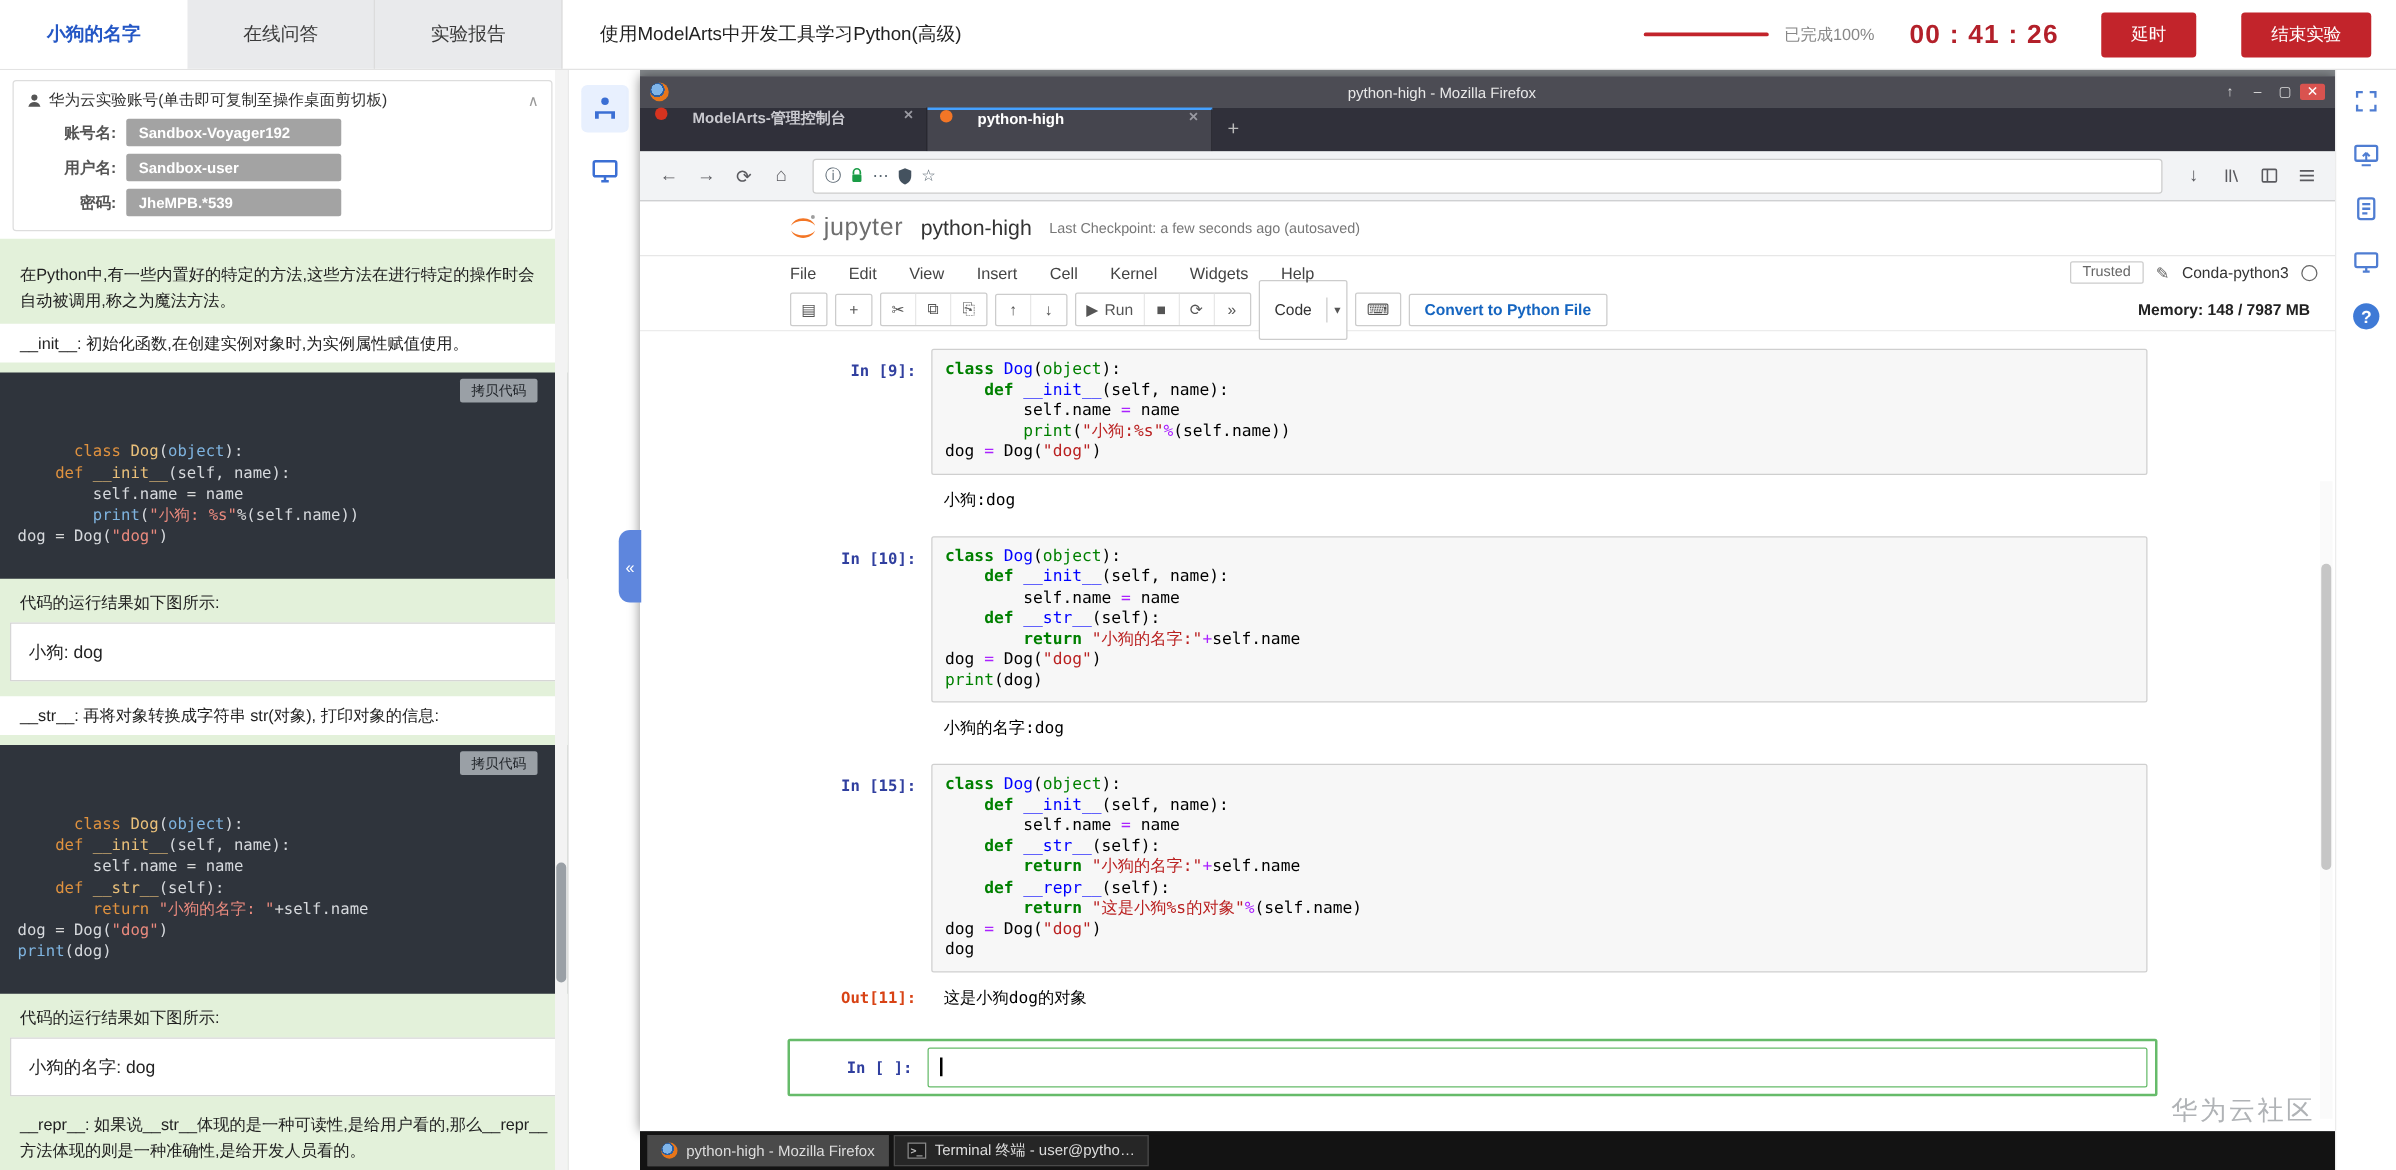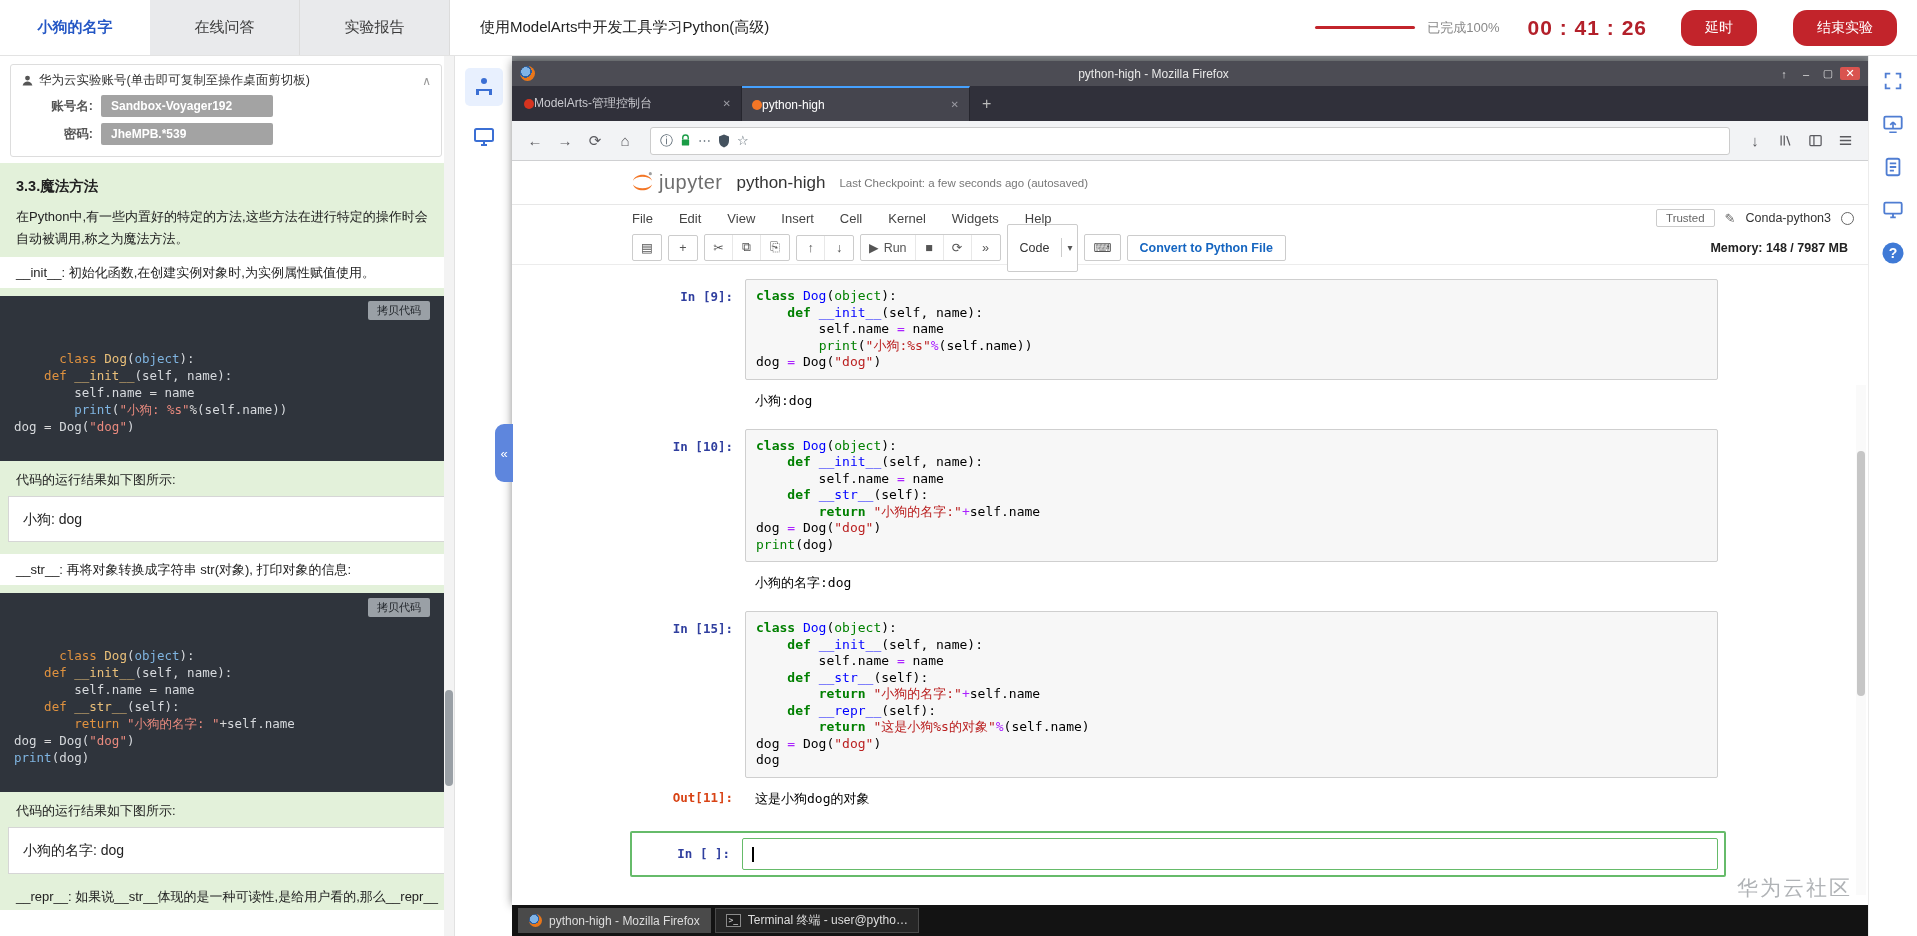--- a/index.html
+++ b/index.html
@@ -10,21 +10,21 @@
     border-bottom:1px solid #e3e3e3;display:flex;align-items:center;z-index:50;}
   .toptabs{display:flex;height:100%;flex:none;}
   .toptab{width:150px;height:100%;display:flex;align-items:center;justify-content:center;
     font-size:15px;color:#3a3a3a;background:#e9eaec;border-right:1px solid #dcdcdc;cursor:pointer;}
   .toptab.active{background:#fff;color:#2457c5;font-weight:bold;border-right:none;}
   .toptitle{margin-left:30px;font-size:15px;color:#222;}
   .topright{margin-left:auto;display:flex;align-items:center;padding-right:20px;}
   .progress-line{width:100px;height:3px;background:#c2242b;border-radius:2px;margin-right:12px;}
   .progress-label{font-size:13px;color:#888;margin-right:28px;}
   .timer{font-size:21px;font-weight:bold;color:#b3202a;letter-spacing:1px;margin-right:34px;}
-  .redbtn{background:#c2242b;color:#fff;font-size:14px;padding:9px 24px;border-radius:14px;
+  .redbtn{background:#c2242b;color:#fff;font-size:14px;padding:9px 24px;border-radius:3px;
     border:none;cursor:pointer;}
   .redbtn + .redbtn{margin-left:36px;}
   
   .manual{position:absolute;left:0;top:56px;width:455px;bottom:0;background:#fff;
     border-right:1px solid #e2e2e2;overflow:hidden;}
   .acct{margin:8px 12px 6px 10px;border:1px solid #ddd;border-radius:3px;padding:7px 10px 5px;background:#fff;}
   .acct-hd{display:flex;align-items:center;font-size:12.5px;color:#333;}
   .acct-hd .chev{margin-left:auto;color:#999;font-size:12px;cursor:pointer;}
   .acct-row{display:flex;align-items:center;margin:6px 0;font-weight:bold;}
   .acct-lb{width:72px;text-align:right;font-size:12.5px;color:#555;margin-right:8px;flex:none;}
@@ -60,22 +60,22 @@
   .ffwin{position:absolute;left:0;right:0;top:5px;bottom:31px;display:flex;flex-direction:column;
     box-shadow:0 0 9px rgba(0,0,0,.45);}
   .ff-title{height:25px;background:#4c4c54;color:#e8e8e8;display:flex;align-items:center;
     font-size:12px;flex:none;padding:0 8px;}
   .ffball{width:15px;height:15px;border-radius:50%;flex:none;
     background:radial-gradient(circle at 38% 38%,#7fb4e8 0 34%,#2e5f9e 35% 45%,#e8761a 46% 100%);}
   .ff-title .tt{flex:1;text-align:center;}
   .wbtn{width:20px;text-align:center;color:#ddd;font-size:11px;cursor:pointer;margin-left:2px;}
   .wbtn.close{background:#d9534f;border-radius:2px;color:#fff;}
   .ff-tabs{height:35px;background:#30303a;display:flex;align-items:stretch;flex:none;padding-left:2px;}
-  .fftab{width:228px;display:flex;align-items:center;gap:0;padding:0 10px;font-size:12px;
-    color:#c9c9cf;cursor:pointer;border-right:1px solid #26262e;}
+  .fftab{width:228px;display:flex;align-items:flex-start;gap:20px;padding:0 10px;font-size:12px;
+    color:#c9c9cf;cursor:pointer;border-right:1px solid #26262e;font-weight:bold;}
   .fftab.active{background:#45454e;color:#fff;border-top:2px solid #45a1ff;}
   .fav{width:10px;height:10px;border-radius:50%;flex:none;}
   .fav.red{background:#d6331f;} .fav.orange{background:#f37626;}
   .fftab .lbl{flex:1;white-space:nowrap;overflow:hidden;text-overflow:ellipsis;}
   .fftab .x{color:#9a9aa2;font-size:10px;}
   .newtab{color:#bbb;font-size:16px;padding:0 12px;display:flex;align-items:center;cursor:pointer;}
   .ff-nav{height:40px;background:#f2f3f5;border-bottom:1px solid #cfd0d2;display:flex;
     align-items:center;padding:0 10px;gap:4px;flex:none;}
   .navic{width:26px;height:26px;display:flex;align-items:center;justify-content:center;
     color:#5a5a5f;font-size:15px;cursor:pointer;border-radius:3px;}
@@ -173,26 +173,29 @@
           <path d="M3 21c1.5-5 5-7 9-7s7.5 2 9 7z" fill="#555"></path>
         </svg>
       <span>华为云实验账号(单击即可复制至操作桌面剪切板)</span>
       <span class="chev">∧</span>
     </div>
     <div class="acct-row">
       <span class="acct-lb">账号名:</span>
       <span class="acct-val">Sandbox-Voyager192</span>
     </div>
     <div class="acct-row">
+      <span class="acct-lb">用户名:</span>
+      <span class="acct-val">Sandbox-user</span>
+    </div>
+    <div class="acct-row">
       <span class="acct-lb">密码:</span>
       <span class="acct-val">JheMPB.*539</span>
     </div>
   </div>
   <div class="mcontent">
-    <div class="msect">3.3.魔法方法</div>
     <div class="mpar">在Python中,有一些内置好的特定的方法,这些方法在进行特定的操作时会自动被调用,称之为魔法方法。</div>
     <div class="term-band">__init__: 初始化函数,在创建实例对象时,为实例属性赋值使用。</div>
     <div class="mcode code-dark">
       <span class="copybtn">拷贝代码</span>
       <span class="inner"><span class="tk-kw">class</span> <span class="tk-fn">Dog</span>(<span class="tk-bi">object</span>):
     <span class="tk-kw">def</span> <span class="tk-fn">__init__</span>(self, name):
         self.name <span class="tk-op">=</span> name
         <span class="tk-bi">print</span>(<span class="tk-str">"小狗: %s"</span><span class="tk-op">%</span>(self.name))
 dog <span class="tk-op">=</span> Dog(<span class="tk-str">"dog"</span>)</span>
     </div>

